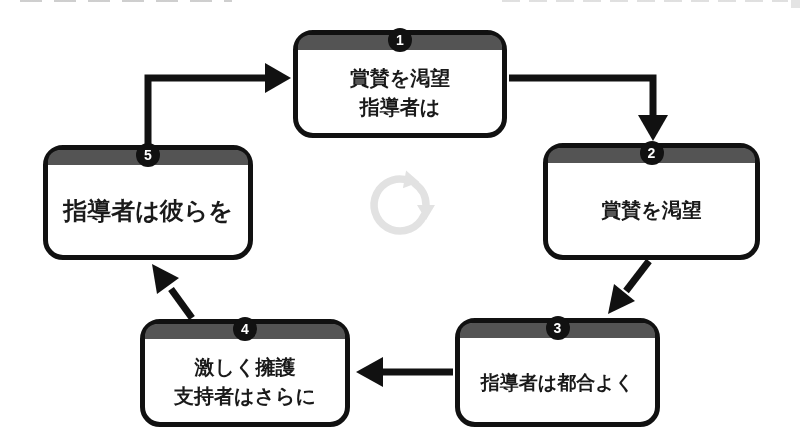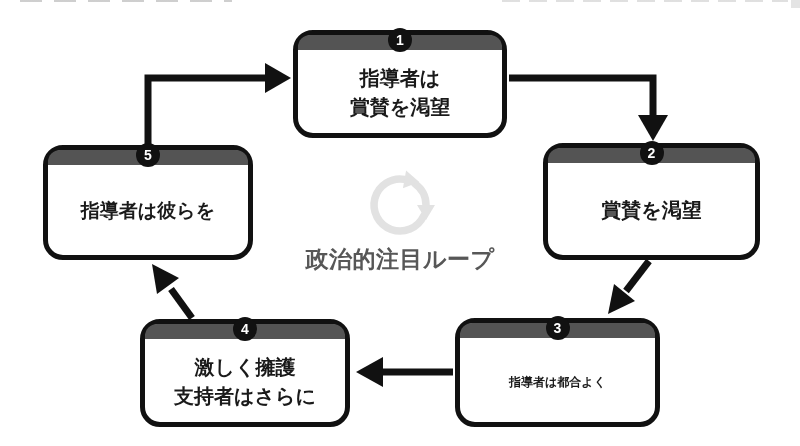--- a/index.html
+++ b/index.html
@@ -55,22 +55,22 @@
   }
   .node-text {
     padding-top: 17px;
     text-align: center;
     font-weight: 700;
     color: #1a1a1a;
     font-size: 20px;
     line-height: 29px;
   }
   .node-text span { display: block; }
-  .node-3 .node-text { font-size: 12px; line-height: 23px; padding-top: 19px; }
-  .node-5 .node-text { font-size: 19px; line-height: 28px; }
+  .node-3 .node-text { font-size: 19px; line-height: 23px; padding-top: 19px; }
+  .node-5 .node-text { font-size: 24px; line-height: 28px; }
   .center-group {
     position: absolute;
     left: 200px; top: 160px;
     width: 400px;
     z-index: 2;
     text-align: center;
   }
   .loop-icon { display: block; margin: 0 auto; }
   .center-label {
     margin-top: -6px;
@@ -134,29 +134,28 @@
     <svg class="loop-icon" width="90" height="90" viewBox="-45 -45 90 90" xmlns="http://www.w3.org/2000/svg">
       <g stroke="#e2e2e2" stroke-width="7.5" fill="none" stroke-linecap="round">
         <path d="M 23.6 11.0 A 26 26 0 1 1 4.5 -25.6"></path>
         <path d="M 14.9 -21.3 A 26 26 0 0 1 26 0"></path>
       </g>
       <g fill="#e2e2e2" stroke="none">
         <polygon points="19.3,-23 2.9,-16.7 6.1,-34.5"></polygon>
         <polygon points="26,15 17,0 35,0"></polygon>
       </g>
     </svg>
-    <div class="center-label">政治的注目ループ</div>
   </div>
 
   <div class="node node-1" style="left:293px; top:30px; width:214px; height:108px;">
     <div class="strip"></div>
     <div class="badge">1</div>
     <div class="node-text">
+      <span>賞賛を渇望</span>
       <span>指導者は</span>
-      <span>賞賛を渇望</span>
     </div>
   </div>
 
   <div class="node node-2" style="left:543px; top:143px; width:217px; height:117px;">
     <div class="strip"></div>
     <div class="badge">2</div>
     <div class="node-text">
       <span>賞賛を渇望</span>
     </div>
   </div>

